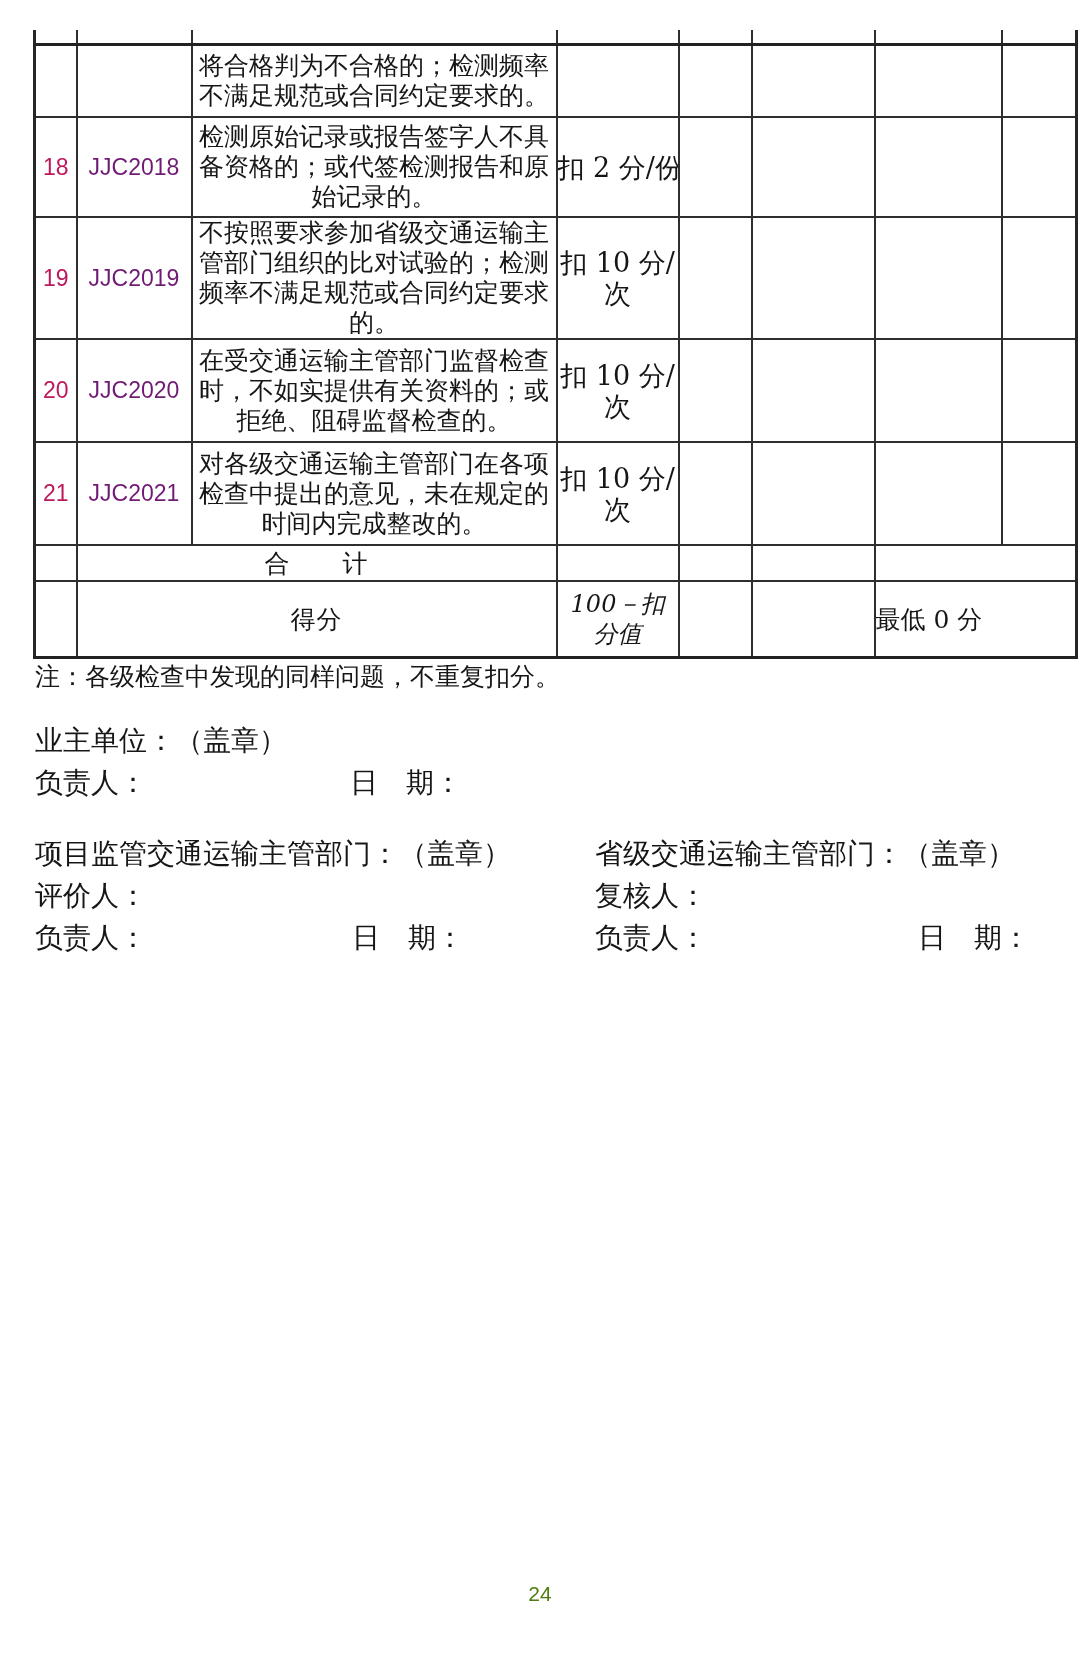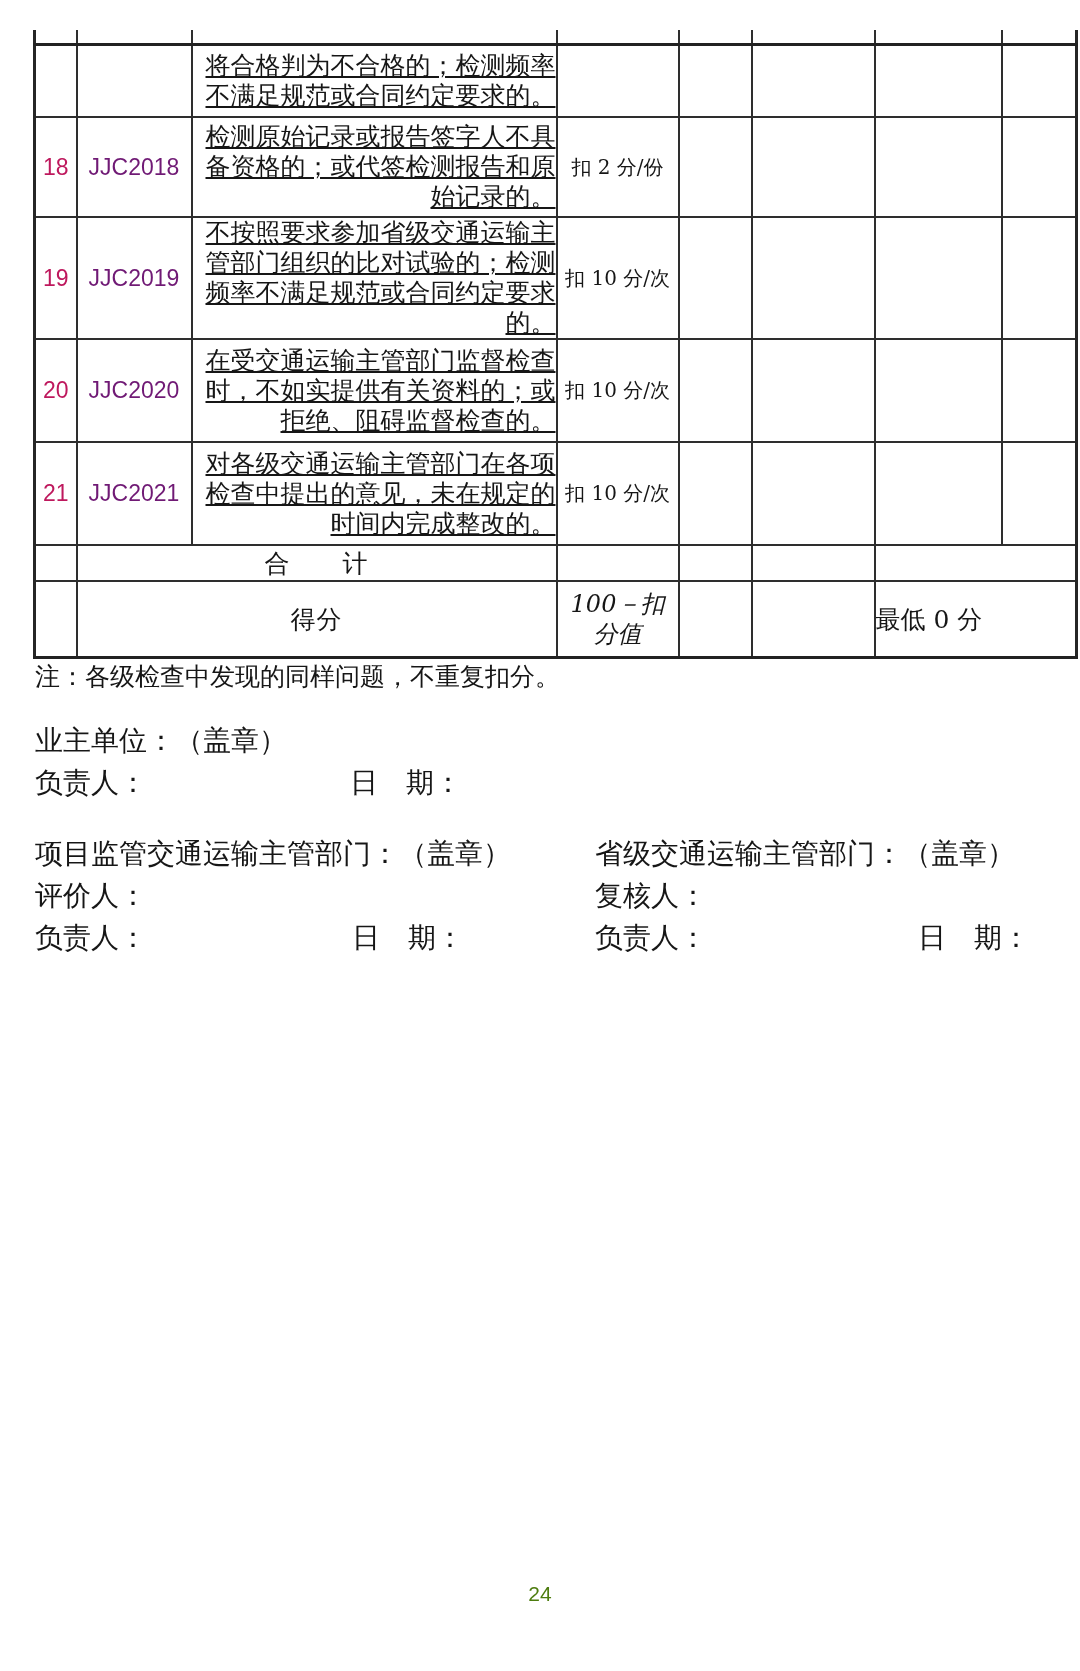--- a/index.html
+++ b/index.html
@@ -42,24 +42,24 @@
   td.num-cell {
     font-family: "Liberation Sans", sans-serif;
     font-size: 23px; text-align: center; color: #be185d;
   }
   td.code-cell {
     font-family: "Liberation Sans", sans-serif;
     font-size: 23px; text-align: center; color: #701a75;
   }
   td.desc-cell {
     font-size: 25px; line-height: 30px;
-    padding: 4px 8px; text-align: right; text-decoration: underline;
+    padding: 4px 8px; text-align: center;
   }
   td.deduct-cell {
-    font-size: 20px; line-height: 31px; text-align: center;
+    font-size: 27px; line-height: 31px; text-align: center;
   }
   td.deduct-cell.one-line { white-space: nowrap; }
   td.total-label-cell, td.score-label-cell {
     font-size: 25px; text-align: center; letter-spacing: 1px; border-radius: 18px;
   }
   td.formula-cell { font-size: 24px; text-align: center; }
   td.formula-cell .formula { max-width: 100px; margin: 0 auto; line-height: 30px; font-style: italic; }
   td.min-score-cell { font-size: 25px; text-align: left; padding-left: 14px; }
 
   

